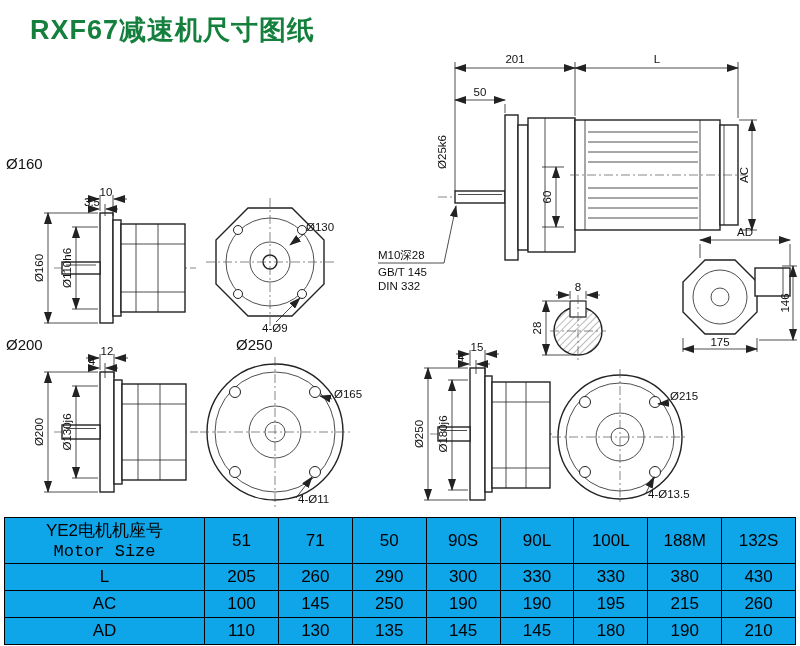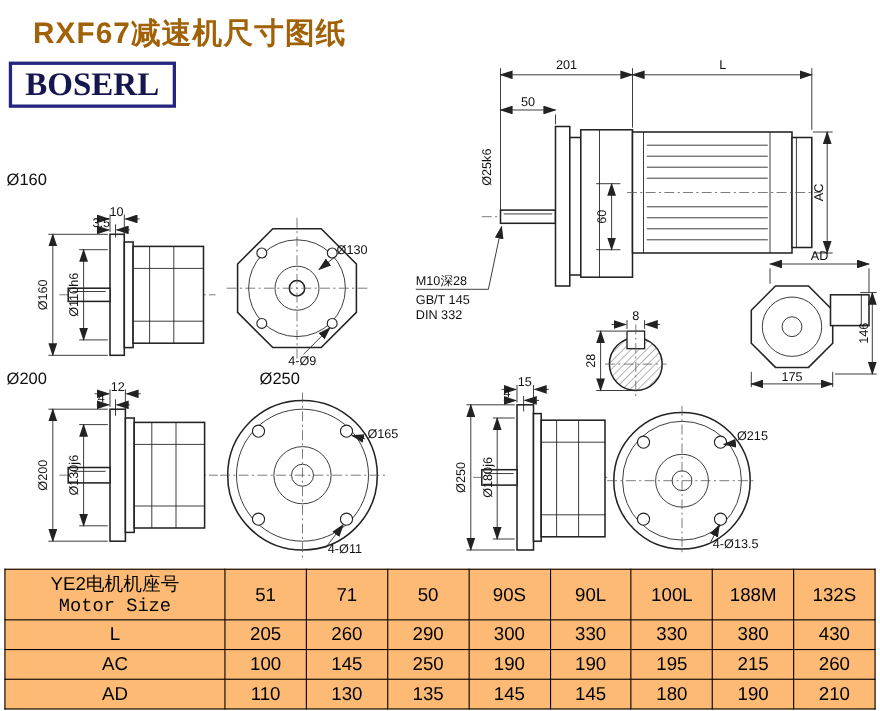--- a/index.html
+++ b/index.html
@@ -1,54 +1,53 @@
 <!DOCTYPE html>
 <html><head>
 <meta charset="utf-8">
 <style>
   * { margin:0; padding:0; box-sizing:border-box; }
   html,body { width:800px; height:646px; background:#ffffff; font-family:"Liberation Sans",sans-serif; }
   .page { position:relative; width:800px; height:646px; background:#fff; overflow:hidden; }
 
   .title { position:absolute; left:30px; top:12px; font-size:27px; font-weight:bold;
-           color:#a16207; letter-spacing:1px; white-space:nowrap; }
+           color:#15803d; letter-spacing:1px; white-space:nowrap; }
   .logo  { position:absolute; left:8px; top:56px; border:3px solid #26247e; background:#fff;
            padding:1px 12px; font-family:"Liberation Serif",serif; font-size:30px;
            font-weight:bold; color:#16164f; }
 
   .glabel { position:absolute; font-size:15px; color:#111; }
   .glabel.g160 { left:6px;  top:155px; }
   .glabel.g200 { left:6px;  top:336px; }
   .glabel.g250 { left:236px; top:336px; }
 
   svg.canvas { position:absolute; left:0; top:0; }
   svg text { font-family:"Liberation Sans",sans-serif; font-size:11.5px; fill:#111; }
 
   .ol  { stroke:#222; stroke-width:1.4; fill:none; }
   .wf  { stroke:#222; stroke-width:1.4; fill:#fff; }
   .tl  { stroke:#222; stroke-width:0.8; fill:none; }
   .dim { stroke:#222; stroke-width:0.8; fill:none; }
   .cl  { stroke:#555; stroke-width:0.7; fill:none; stroke-dasharray:9 3 2 3; }
   .hole{ stroke:#222; stroke-width:1; fill:#fff; }
 
   table.dim-table { position:absolute; left:4px; top:517px; width:792px;
-                    border-collapse:collapse; table-layout:fixed; background:#fdba74; }
+                    border-collapse:collapse; table-layout:fixed; background:#0ea5e9; }
   table.dim-table td { border:1.6px solid #000; text-align:center; vertical-align:middle;
                        font-size:17px; color:#000; height:27px; padding:0; }
   table.dim-table tr.hrow td { height:46px; }
   td .cn { font-size:17px; line-height:22px; }
   td .en { font-family:"Liberation Mono",monospace; font-size:17px; line-height:20px; }
 </style>
 </head>
 <body>
 
 <div class="page">
 
   <div class="title">RXF67减速机尺寸图纸</div>
-  <div class="logo">BOSERL</div>
 
   <div class="glabel g160">Ø160</div>
   <div class="glabel g200">Ø200</div>
   <div class="glabel g250">Ø250</div>
 
   <svg class="canvas" width="800" height="517" viewBox="0 0 800 517">
     <defs>
       <marker id="arr" markerWidth="12" markerHeight="8" refX="11" refY="4" orient="auto-start-reverse" markerUnits="userSpaceOnUse">
         <path d="M0,0 L12,4 L0,8 Z" fill="#222"></path>
       </marker>

